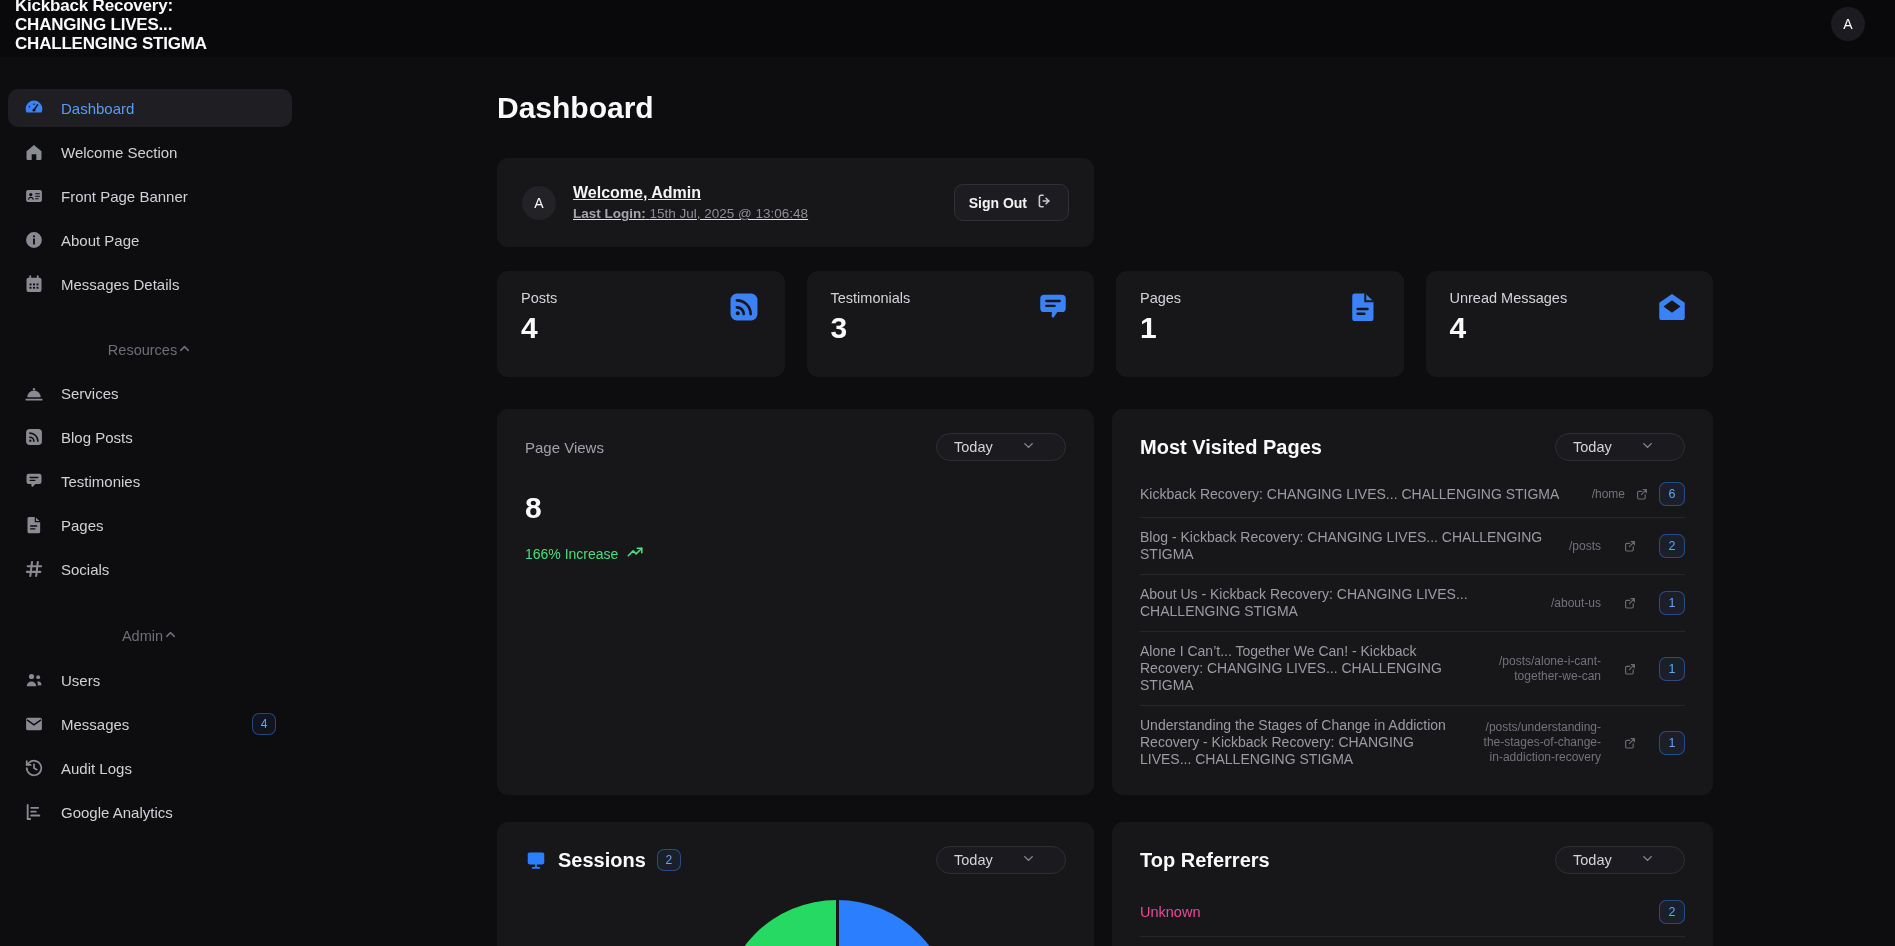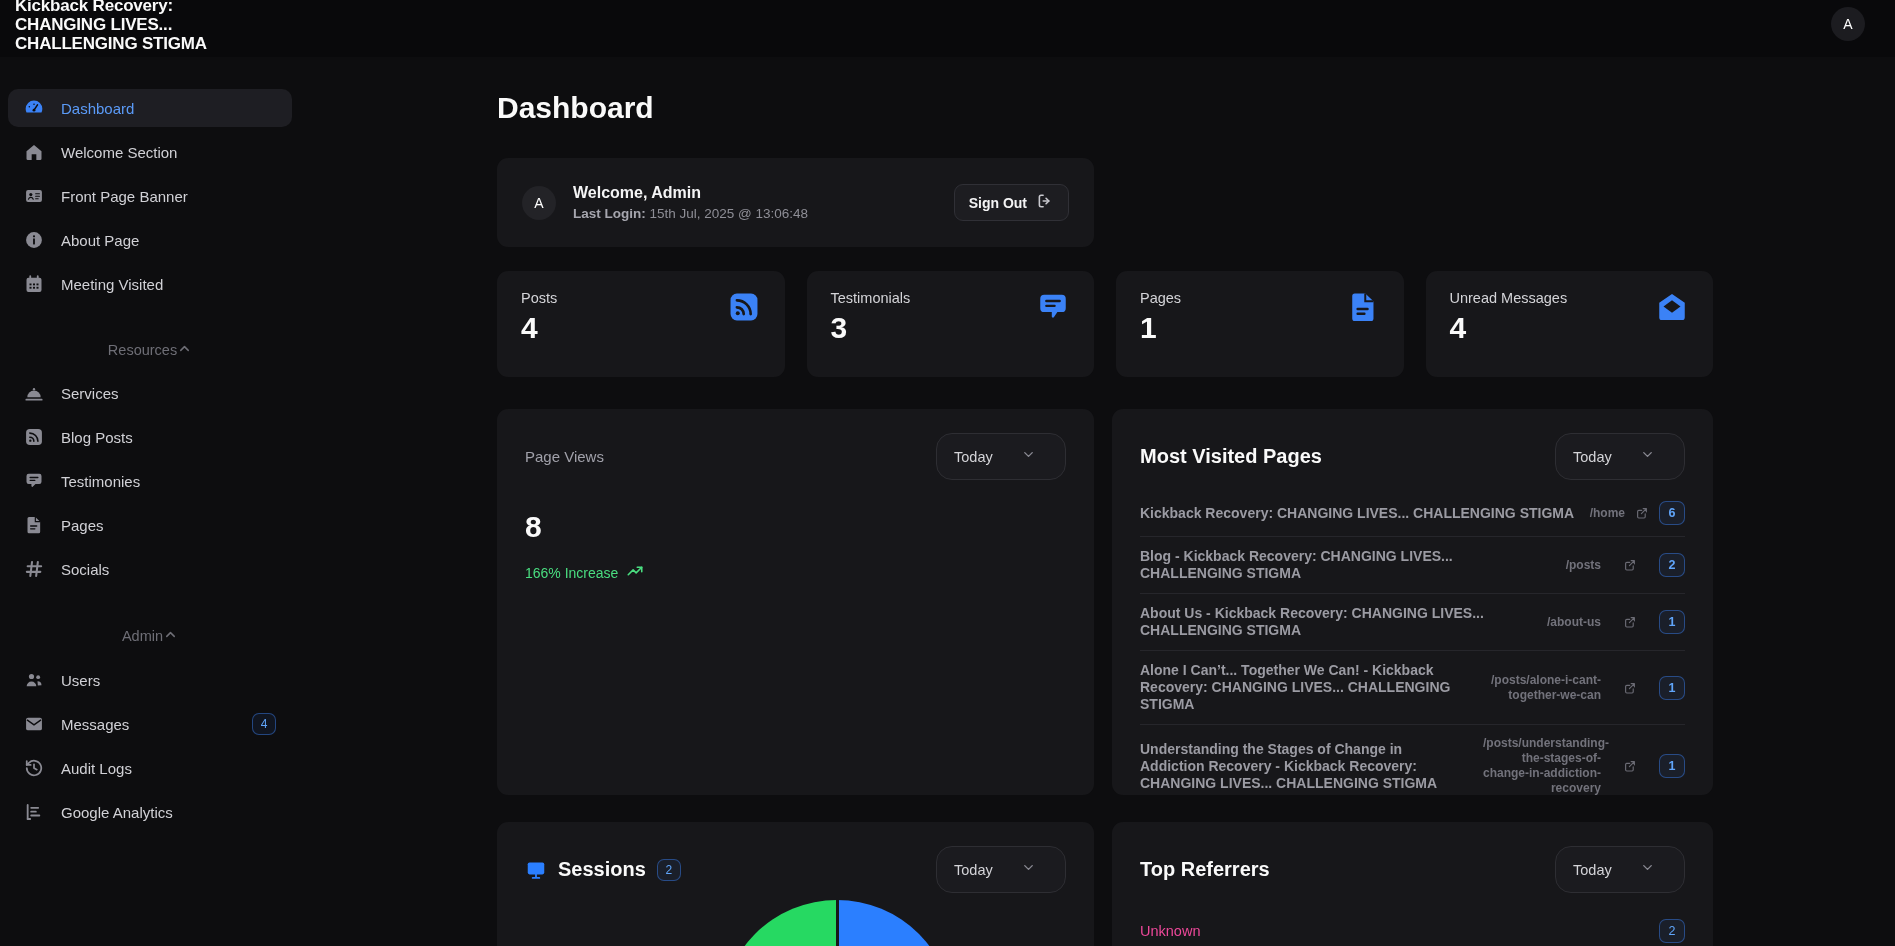--- a/index.html
+++ b/index.html
@@ -35,21 +35,21 @@
   
   .main { position:absolute; left:497px; top:57px; width:1216px; }
   h1.page-title { margin-top:32px; font-size:30px; line-height:37px; font-weight:800; color:#fafafa; }
 
   .card { background:#17171a; border-radius:11px; }
 
   
   .welcome-card { margin-top:32px; width:597px; height:89px; display:flex; align-items:center; padding:0 25px; }
   .welcome-avatar { width:34px; height:34px; border-radius:50%; background:#232327; color:#fff;
     font-size:14px; display:flex; align-items:center; justify-content:center; flex:0 0 34px; }
-  .welcome-texts { margin-left:17px; flex:1; }
+  .welcome-texts { margin-left:17px; flex:1;text-decoration:underline; }
   .welcome-greeting { font-size:16px; font-weight:700; color:#f4f4f5; }
   .welcome-login { margin-top:4px; font-size:13.5px; color:#8e8e96; }
   .welcome-login b { color:#a6a6ae; font-weight:700; }
   .signout-btn { display:flex; align-items:center; gap:9px; height:37px; padding:0 14px;
     background:#1d1d21; border:1px solid #303036; border-radius:9px; cursor:pointer;
     font-size:14px; font-weight:700; color:#f4f4f5; }
   .signout-btn svg { width:18px; height:18px; }
 
   
   .stats-row { margin-top:24px; display:flex; gap:22px; }
@@ -66,32 +66,32 @@
   .col-left { width:597px; flex:0 0 597px; }
   .col-right { width:601px; flex:0 0 601px; }
   .big-card { padding:24px 28px; position:relative; }
   .row-2 .big-card { height:386px; }
   .row-3 .big-card { height:400px; }
 
   .card-head { display:flex; align-items:center; }
   .card-head .head-spacer { flex:1; }
   .muted-title { font-size:15px; color:#a1a1aa; }
   .bold-title { font-size:20px; font-weight:700; color:#fafafa; }
-  .select-box { display:flex; align-items:center; width:130px; height:47px; padding:0 29px 0 17px;
+  .select-box { display:flex; align-items:center; width:130px; height:28px; padding:0 29px 0 17px;
     background:#1b1b1f; border:1px solid #2e2e33; border-radius:16px; cursor:pointer; }
   .select-box .select-value { flex:1; font-size:14.5px; color:#d4d4d8; }
   .select-box svg { width:15px; height:15px; }
 
   .pv-value { margin-top:30px; font-size:30px; font-weight:700; color:#fafafa; }
   .pv-change { margin-top:18px; display:flex; align-items:center; gap:8px;
     font-size:14px; color:#4ade80; }
   .pv-change svg { width:18px; height:18px; }
 
   
-  .mv-list { margin-top:10px;font-weight:bold; }
+  .mv-list { margin-top:10px; }
   .mv-row { display:flex; align-items:center; gap:10px; padding:11px 0; cursor:pointer; }
   .mv-row + .mv-row { border-top:1px solid #26262b;gap:22px; }
   .mv-title { flex:1; font-size:14px; line-height:17px; color:#9b9ba3; }
   .mv-path { max-width:118px; font-size:12px; line-height:15px; color:#72727b; text-align:right; }
   .ext-icon { width:14px; height:14px; flex:0 0 14px; cursor:pointer; }
   .ext-icon svg { width:14px; height:14px; display:block; }
   .badge { min-width:26px; height:24px; padding:0 6px; border-radius:7px;
     border:1px solid rgba(59,130,246,.45); background:rgba(59,130,246,.08);
     color:#60a5fa; font-size:12.5px; display:flex; align-items:center; justify-content:center; flex:0 0 auto; }
 
@@ -176,21 +176,21 @@
           <path d="M7.5 2.6v2.6M16.5 2.6v2.6" stroke="#8a8a93" stroke-width="2.2" stroke-linecap="round"></path>
           <rect x="3" y="4.6" width="18" height="17" rx="2.3" fill="#8a8a93"></rect>
           <rect x="6.6" y="11.4" width="2.4" height="2.2" fill="#0d0d0f"></rect>
           <rect x="10.8" y="11.4" width="2.4" height="2.2" fill="#0d0d0f"></rect>
           <rect x="15" y="11.4" width="2.4" height="2.2" fill="#0d0d0f"></rect>
           <rect x="6.6" y="15.4" width="2.4" height="2.2" fill="#0d0d0f"></rect>
           <rect x="10.8" y="15.4" width="2.4" height="2.2" fill="#0d0d0f"></rect>
           <rect x="15" y="15.4" width="2.4" height="2.2" fill="#0d0d0f"></rect>
         </svg>
     </span>
-    <span class="nav-label">Meeting Visited</span>
+    <span class="nav-label">Messages Details</span>
   </div>
 
   <div class="section-title">
     <span>Resources</span>
     <span>
       <svg viewBox="0 0 24 24" fill="none">
           <path d="m18 15-6-6-6 6" stroke="#6e6e76" stroke-width="2.4" stroke-linecap="round" stroke-linejoin="round"></path>
         </svg>
     </span>
   </div>

